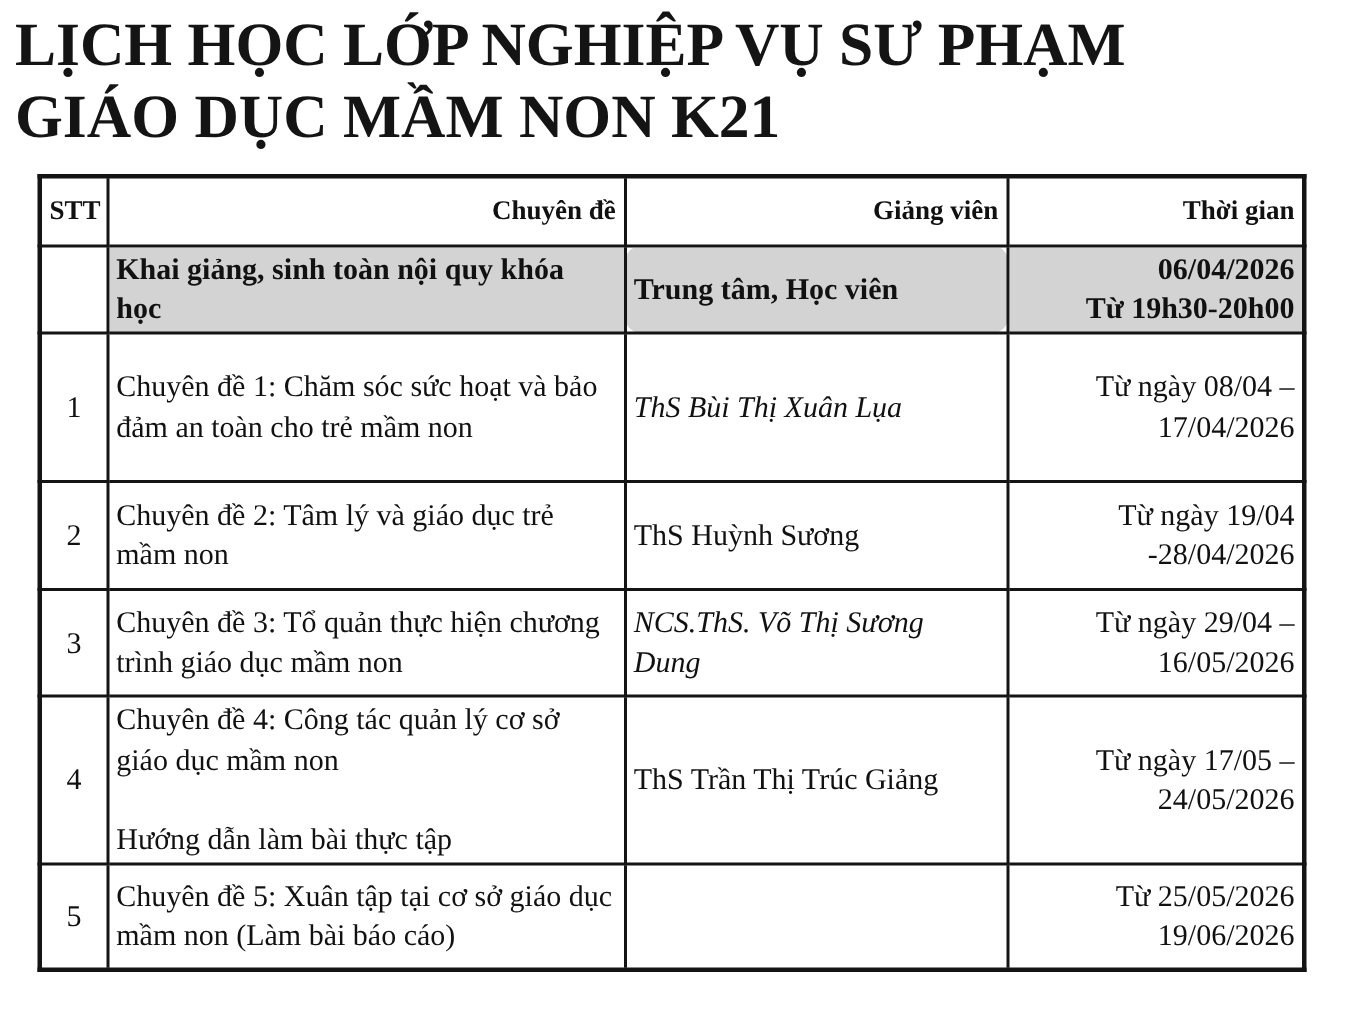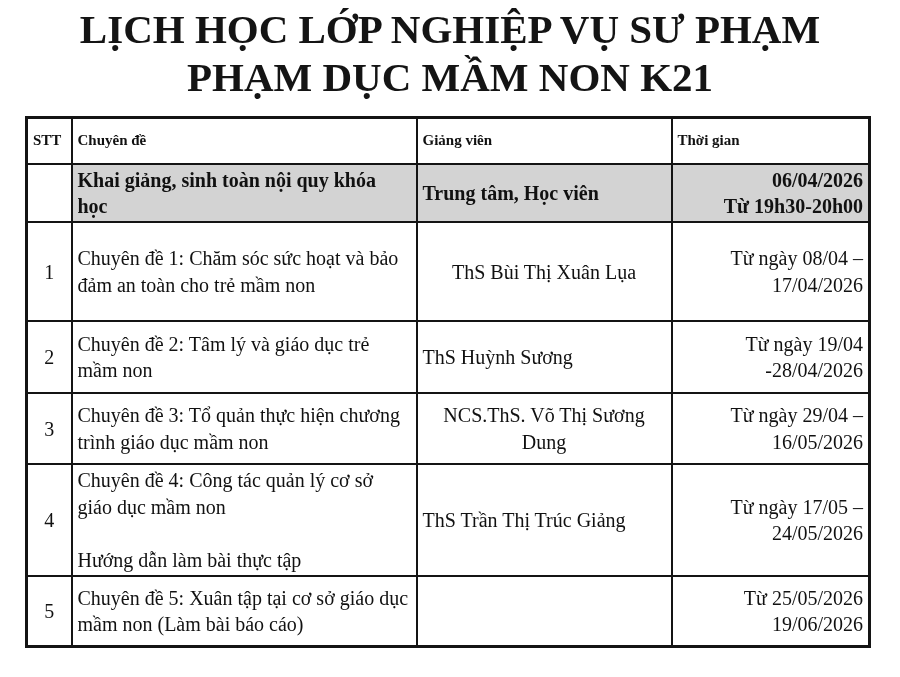--- a/index.html
+++ b/index.html
@@ -11,21 +11,21 @@
     position: relative;
     width: 900px;
     height: 677px;
     background: #ffffff;
     font-family: "Liberation Serif", "DejaVu Serif", serif;
     color: #111111;
     overflow: hidden;
   }
   .title {
     margin: 6px 10px 0 10px;
-    text-align: center;
+    text-align: left;
     font-weight: bold;
     font-size: 41px;
     line-height: 1.16;
     letter-spacing: 0px;
     color: #141414;
   }
   table.schedule {
     border-collapse: collapse;
     table-layout: fixed;
     margin: 15px 0 0 25px;
@@ -35,49 +35,49 @@
   table.schedule th,
   table.schedule td {
     border: 2px solid #141414;
     padding: 2px 5px;
     vertical-align: middle;
     font-size: 20px;
     line-height: 1.32;
     overflow: hidden;
   }
   table.schedule th {
-    font-size: 15px;
-    text-align: left;
+    font-size: 18px;
+    text-align: right;
     font-weight: bold;
   }
   .row-h   { height: 46px; }
   .row-g   { height: 57px; }
   .row-r1  { height: 99px; }
   .row-r2  { height: 72px; }
   .row-r3  { height: 71px; }
   .row-r4  { height: 106px; }
   .row-r5  { height: 71px; }
   td.stt   { text-align: center; font-size: 21px; }
   td.topic { text-align: left; white-space: pre-line; }
-  td.lect-c { text-align: center; white-space: pre-line; }
-  td.lect-l { text-align: left;   white-space: pre-line; }
+  td.lect-c { white-space: pre-line; font-style: italic; }
+  td.lect-l { text-align: left;   white-space: pre-line; border-radius: 10px; }
   td.time  { text-align: right; white-space: pre-line; }
   tr.gray td.shaded {
     background: #d3d3d3;
     font-weight: bold;
   }
 </style>
 </head>
 <body>
 
 <div class="page">
 
   <div class="title">
     <div>LỊCH HỌC LỚP NGHIỆP VỤ SƯ PHẠM</div>
-    <div>PHẠM DỤC MẦM NON K21</div>
+    <div>GIÁO DỤC MẦM NON K21</div>
   </div>
 
   <table class="schedule">
     <colgroup>
       <col style="width:45px">
       <col style="width:345px">
       <col style="width:255px">
       <col style="width:198px">
     </colgroup>
 

